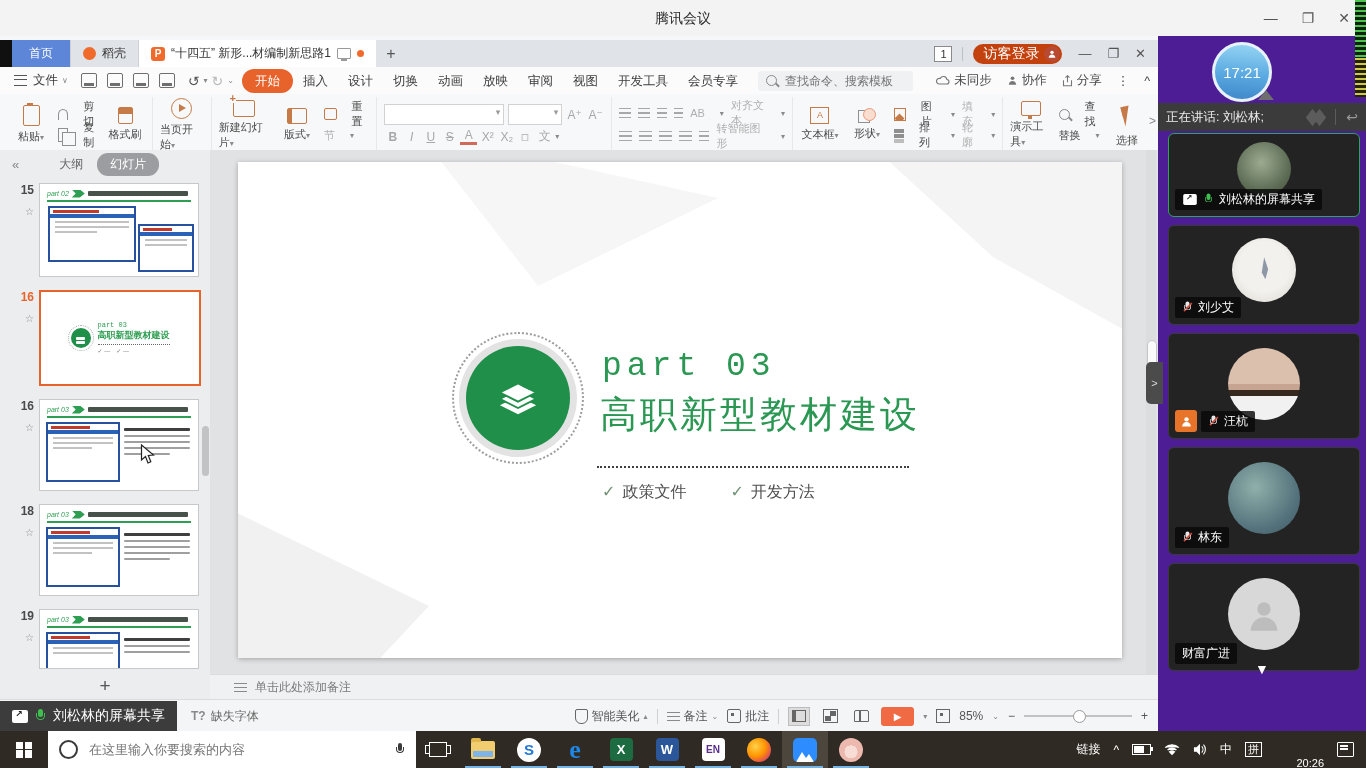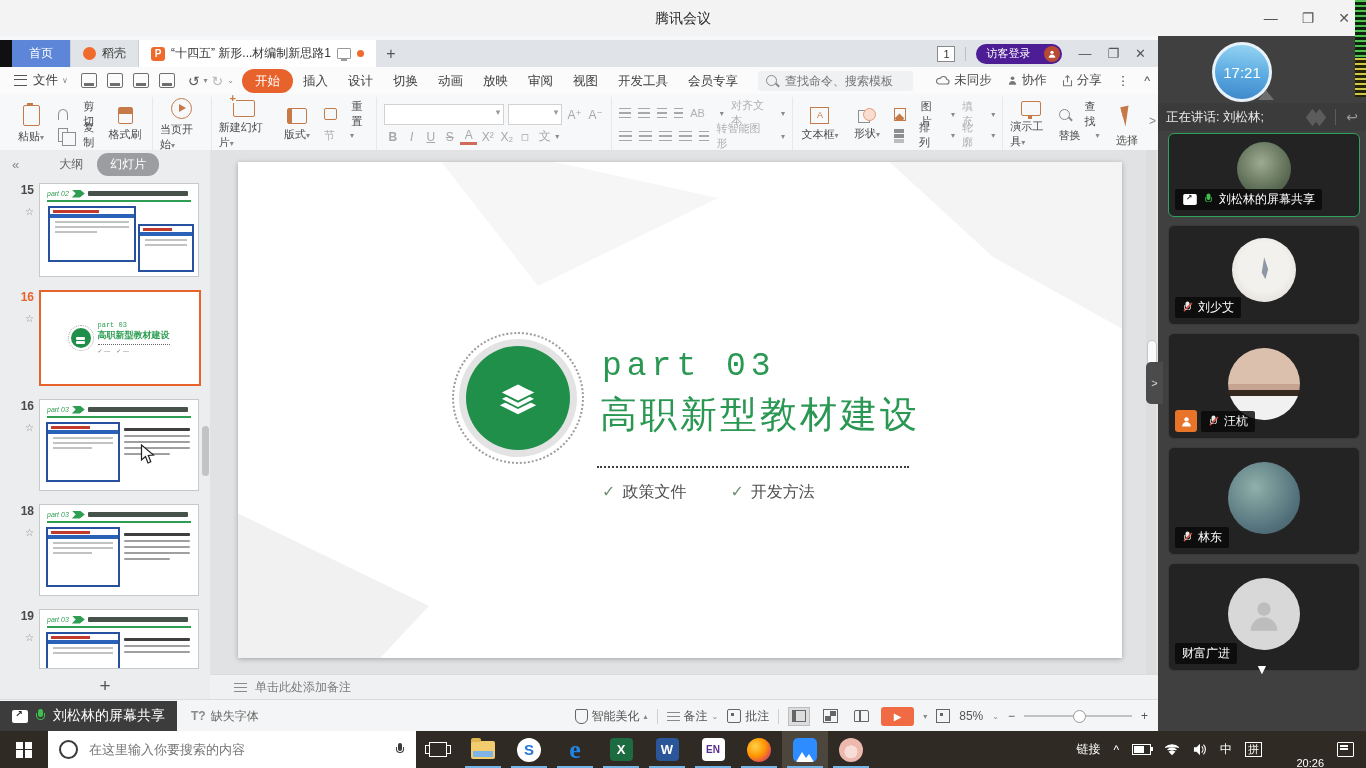--- a/index.html
+++ b/index.html
@@ -28,22 +28,22 @@
   .p-ico{width:14px;height:14px;border-radius:3px;background:#f06a2c;color:#fff;font-size:10px;font-weight:bold;
        display:flex;align-items:center;justify-content:center;}
   .mon-ico{width:12px;height:9px;border:1px solid #9a9a9a;border-radius:1px;position:relative;}
   .mon-ico::after{content:'';position:absolute;left:3px;right:3px;bottom:-3px;height:2px;background:#9a9a9a;}
   .dirty-dot{width:7px;height:7px;border-radius:50%;background:#f06a2c;display:inline-block;}
   .newtab{width:30px;display:flex;align-items:center;justify-content:center;color:#555;font-size:16px;}
   .tab-right{position:absolute;right:8px;top:4px;height:27px;display:flex;align-items:center;gap:10px;}
   .win-count{border:1px solid #8a8a8a;background:#fff;color:#333;font-size:11px;height:14px;min-width:12px;
        line-height:14px;text-align:center;padding:0 2px;}
   .vbar{width:1px;height:14px;background:#c0c0c0;}
-  .login{background:#4c1d95;color:#fff;font-size:11px;height:20px;border-radius:10px;display:flex;
-       align-items:center;gap:14px;padding:0 2px 0 10px;}
+  .login{background:#c2410c;color:#fff;font-size:14px;height:20px;border-radius:10px;display:flex;
+       align-items:center;gap:5px;padding:0 2px 0 10px;}
   .login .av{width:16px;height:16px;border-radius:50%;background:#b84a33;display:flex;align-items:center;justify-content:center;}
   .wps-ctrls{display:flex;gap:16px;color:#555;font-size:13px;margin-left:6px;padding-right:4px;}
 
   .menubar{position:absolute;left:0;right:0;top:31px;height:27px;background:#fbfbfc;display:flex;
        align-items:center;font-size:12.5px;color:#3d3d3d;padding:0 8px;}
   .ham{width:13px;height:9px;border-top:1.5px solid #555;border-bottom:1.5px solid #555;position:relative;margin:0 6px;}
   .ham::after{content:'';position:absolute;left:0;right:0;top:2.5px;height:1.5px;background:#555;}
   .mb-file{display:flex;align-items:center;gap:4px;margin-right:8px;}
   .qico{width:14px;height:13px;border:1.5px solid #6f6f6f;border-radius:2px;margin:0 5px;position:relative;}
   .qico::after{content:'';position:absolute;left:2px;right:2px;bottom:1px;height:3px;background:#6f6f6f;}
@@ -204,21 +204,21 @@
   .i-fit{width:12px;height:12px;border:1.5px solid #666;position:relative;background:
        linear-gradient(#f4f5f6,#f4f5f6) padding-box;}
   .i-fit::after{content:'';position:absolute;left:3px;top:3px;width:3px;height:3px;background:#666;}
   .ztrack{width:108px;height:2px;background:#c2c2c2;position:relative;}
   .zknob{position:absolute;left:45%;top:-5px;width:11px;height:11px;background:#fff;border:1px solid #999;border-radius:50%;}
 
   
   .cursor{position:absolute;left:140px;top:444px;z-index:80;}
 
   
-  .panel{position:absolute;left:1158px;top:36px;width:208px;height:695px;background:#404040;}
+  .panel{position:absolute;left:1158px;top:36px;width:208px;height:695px;background:#4c1d95;}
   .p-timer{position:absolute;left:54px;top:6px;width:54px;height:54px;border-radius:50%;
        background:linear-gradient(185deg,#97d6f4 0%,#5aa9e1 55%,#3e86c9 100%);
        border:3px solid #e8f2fb;color:#fff;font-size:15px;display:flex;align-items:center;justify-content:center;z-index:5;}
   .p-tri{position:absolute;left:100px;top:54px;width:0;height:0;border-left:8px solid transparent;
        border-right:8px solid transparent;border-bottom:10px solid #6e6e6e;}
   .p-banner{position:absolute;left:0;top:67px;width:208px;height:28px;background:#3b3b3b;display:flex;
        align-items:center;color:#ececec;font-size:12.5px;padding:0 8px;gap:6px;box-sizing:border-box;}
   .wm{display:flex;margin-left:auto;opacity:.55;}
   .wm i{width:11px;height:11px;background:#777;transform:rotate(45deg) skew(8deg,8deg);margin-left:-4px;display:block;}
   .pb-div{width:1px;height:16px;background:#5c5c5c;margin:0 4px;}

